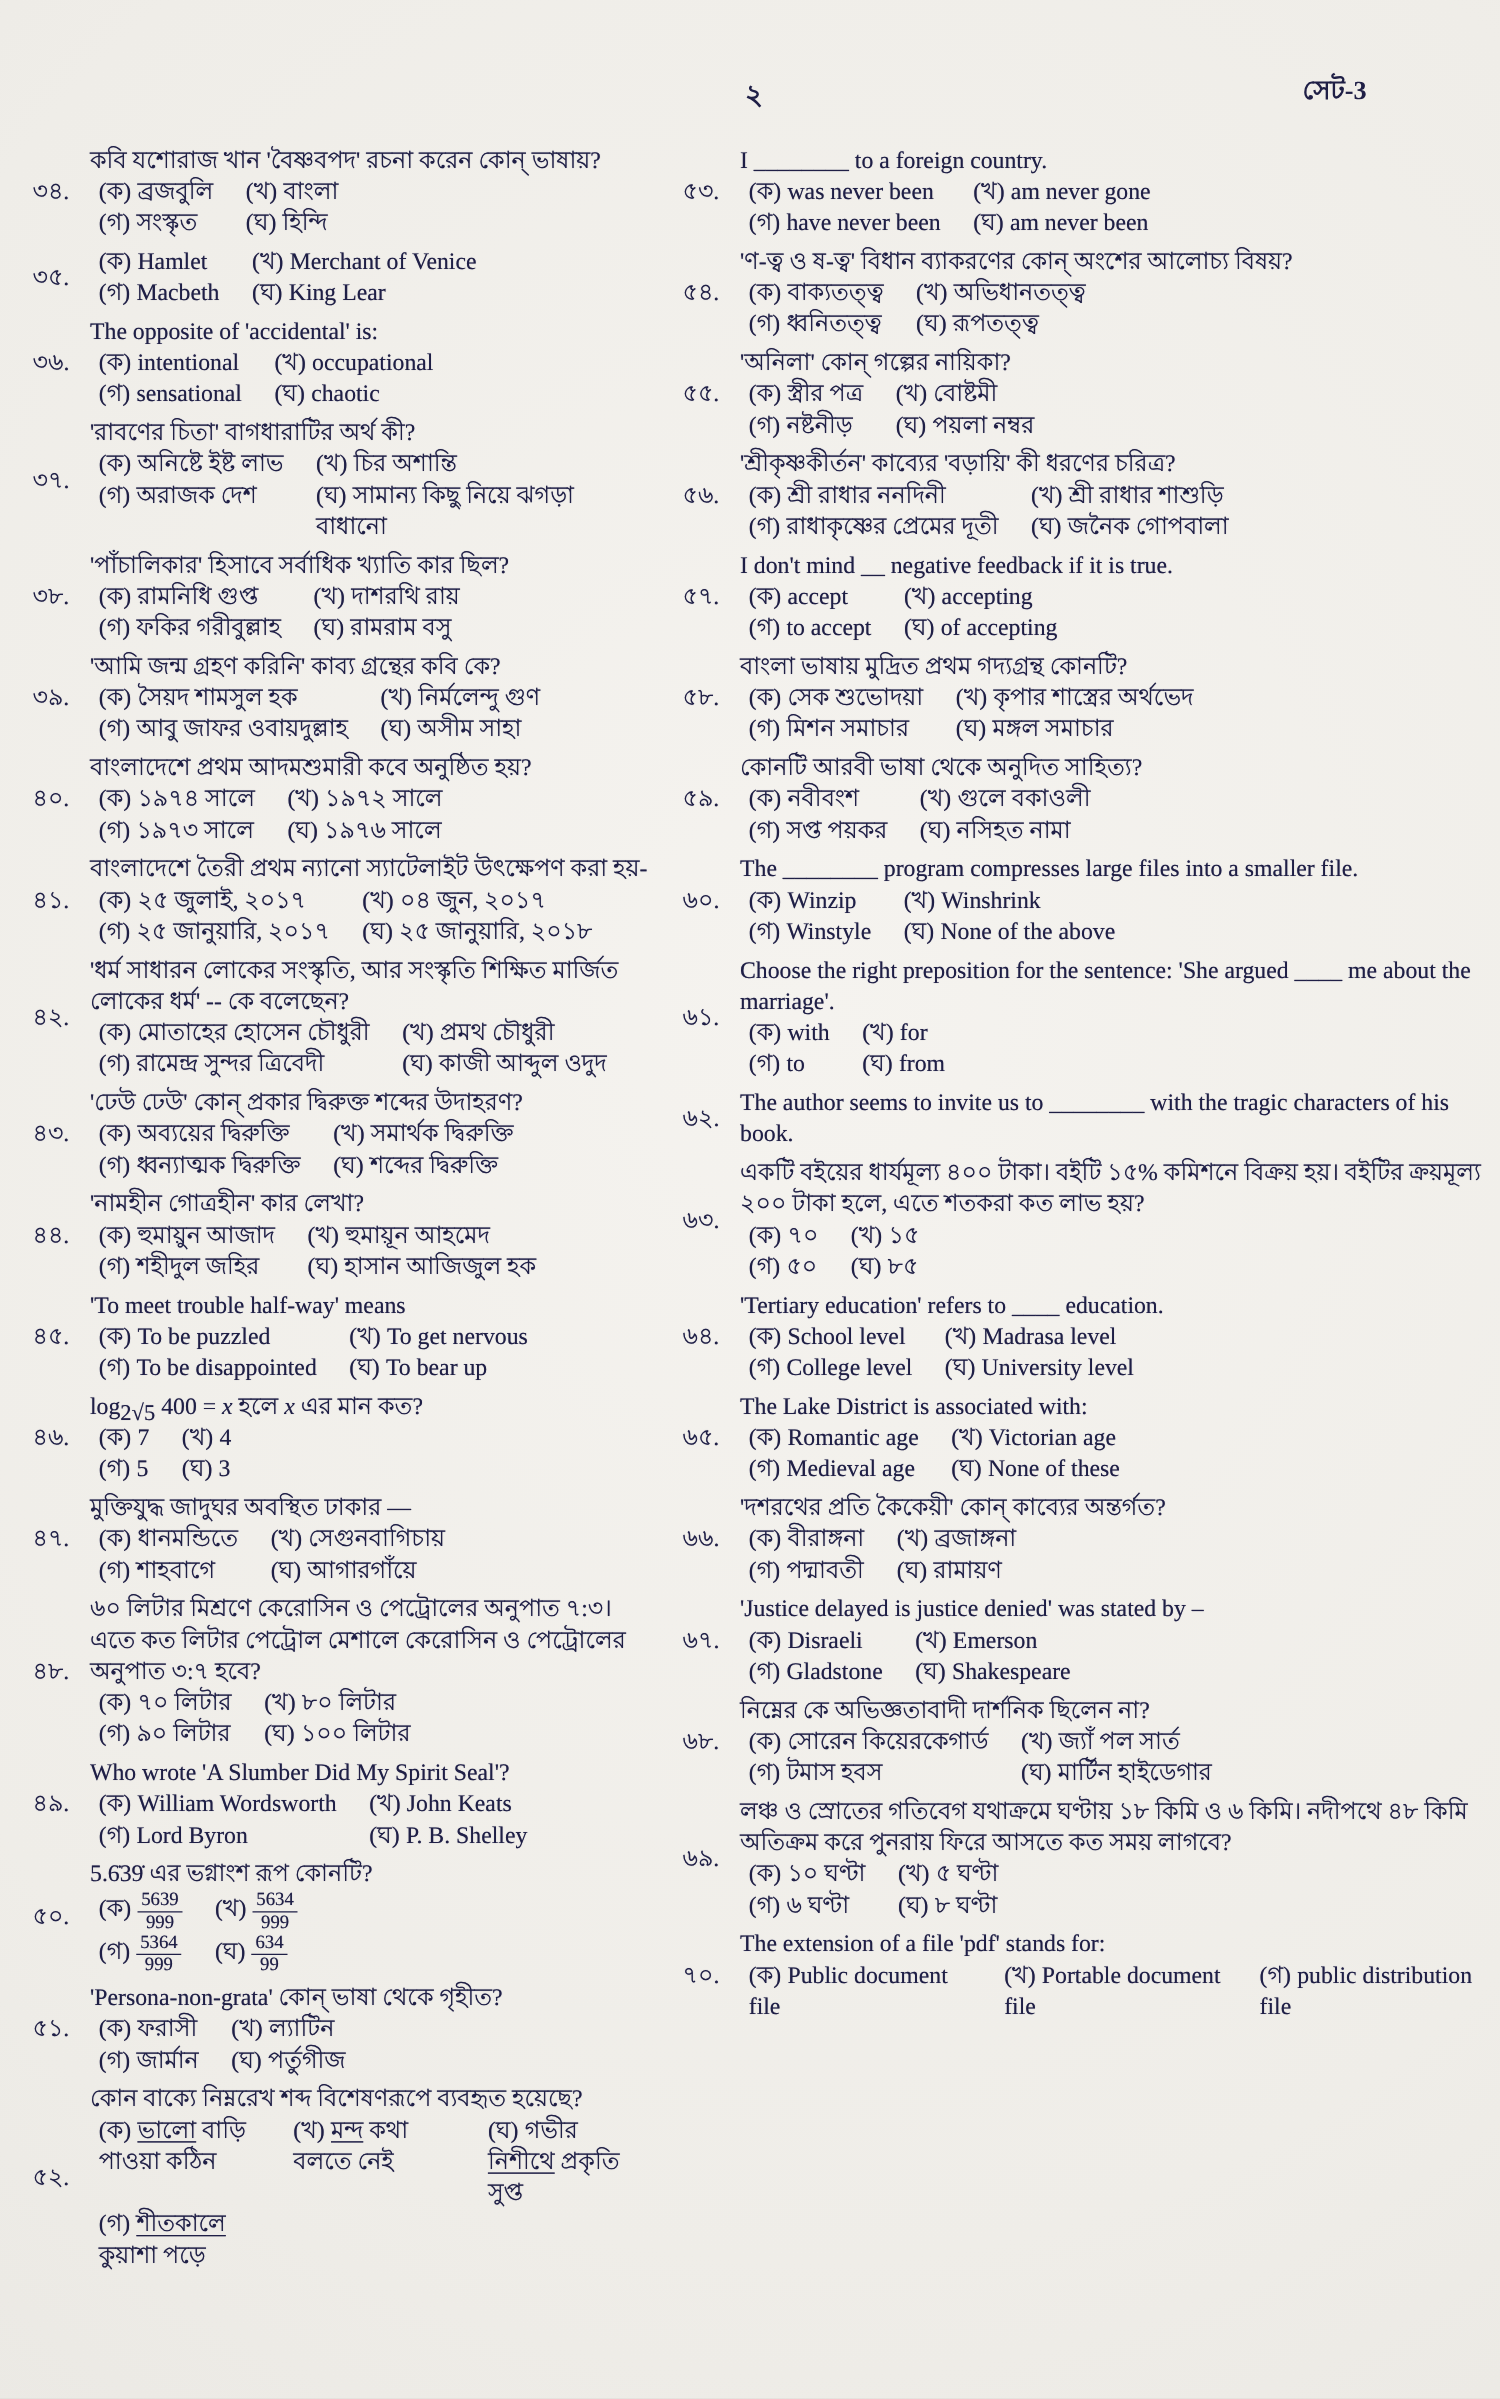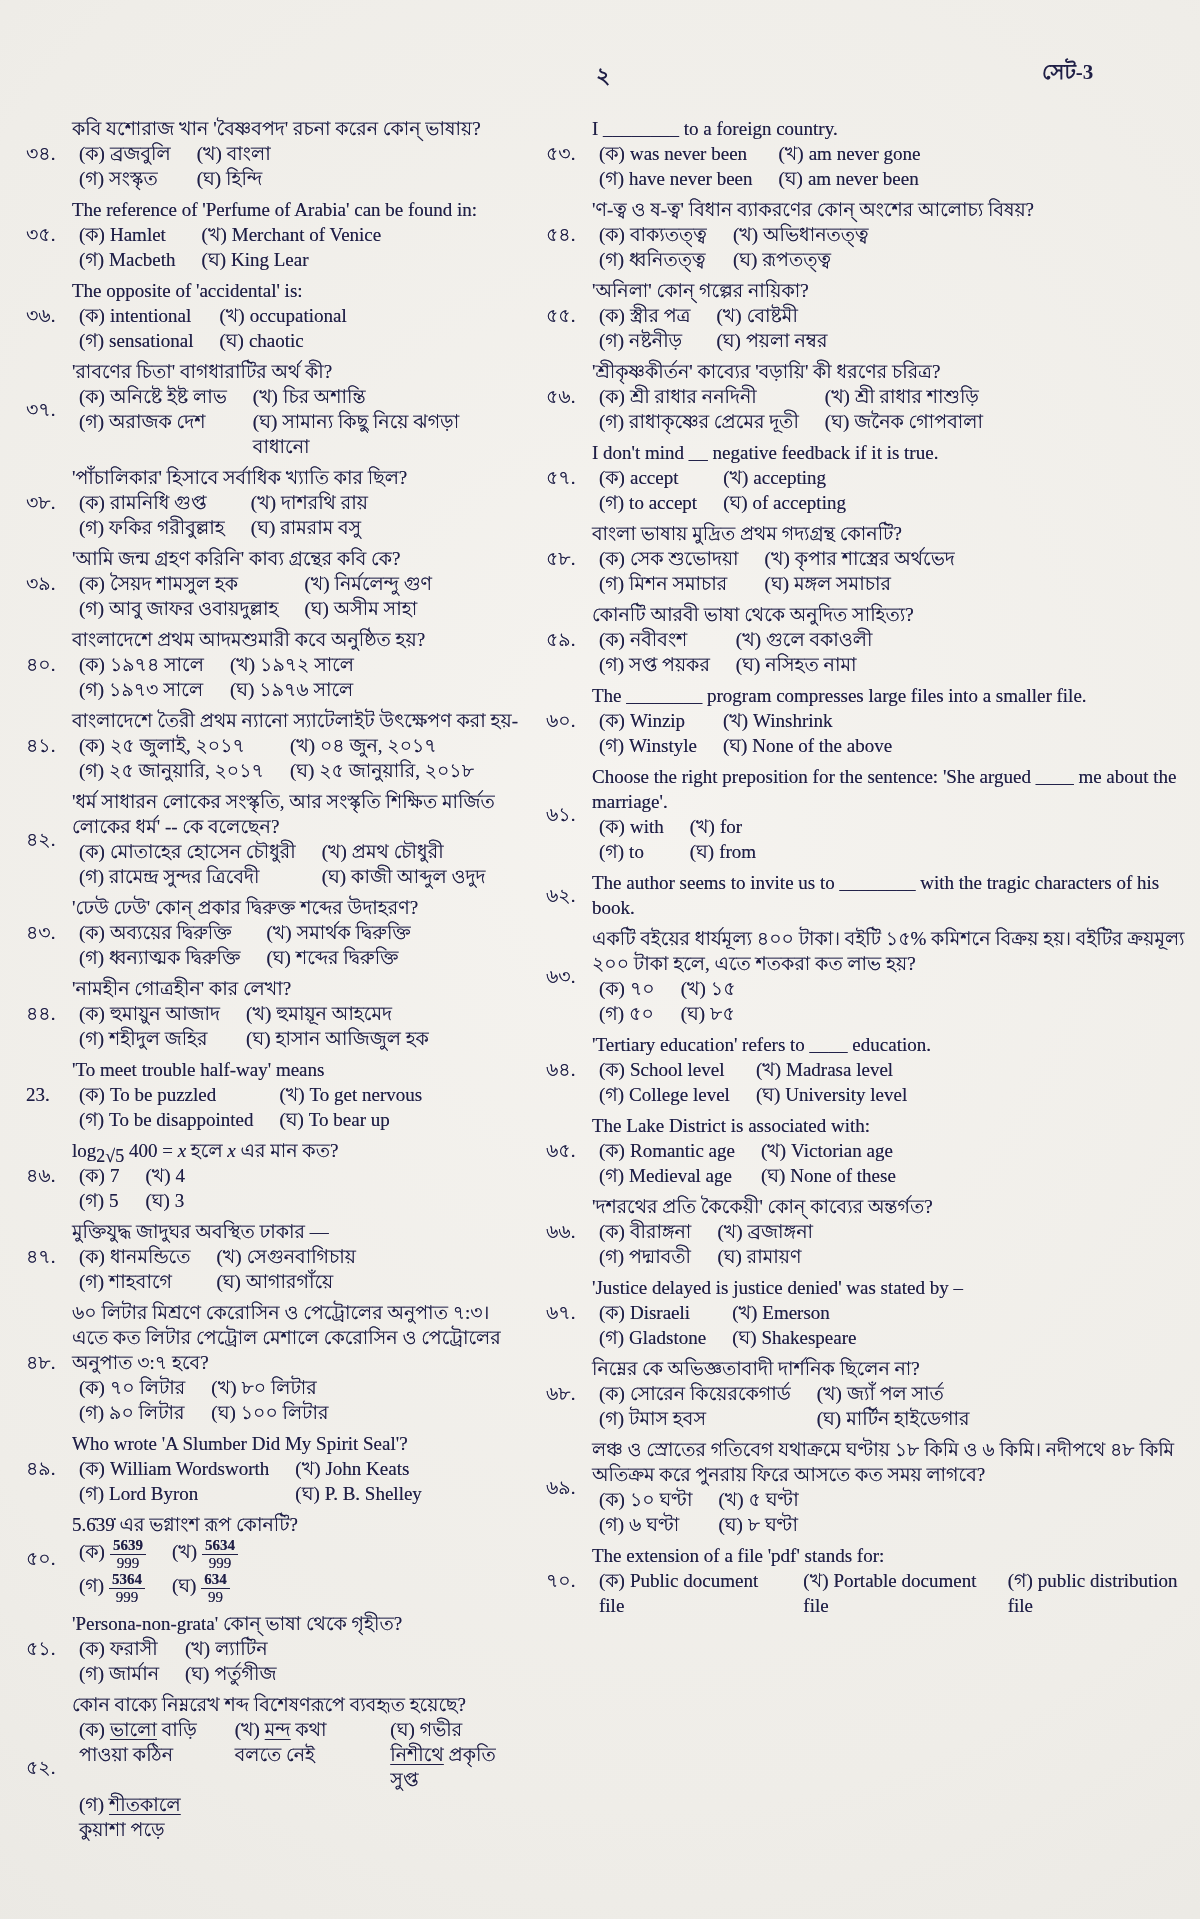--- a/index.html
+++ b/index.html
@@ -22,21 +22,21 @@
   .qtext{font-size:19px;line-height:25px;}
   .opts{
     display:grid;grid-template-columns:fit-content(52%) 1fr;
     column-gap:26px;row-gap:0;
     padding-left:7px;font-size:19px;line-height:25px;
   }
   .opts.stack{grid-template-columns:1fr 1fr 1fr;}
   .opt{min-width:0;}
   .olabel{margin-right:5px;}
   .frac{display:inline-block;text-align:center;vertical-align:middle;line-height:1.1;font-size:15px;}
-  .frac .num{display:block;border-bottom:1.5px solid #25254a;padding:0 3px;font-weight:bold;}
+  .frac .num{display:block;border-bottom:1.5px solid #25254a;padding:0 3px;}
   .frac .den{display:block;}
   sub{font-size:18px;line-height:0;}
   u{text-underline-offset:2.5px;}
 </style>
 </head>
 <body>
 
 <div class="page">
   <div class="scan">
     <div class="page-number">২</div>
@@ -51,21 +51,20 @@
               <div class="opt"><span class="olabel">(খ)</span><span>বাংলা</span></div>
               <div class="opt"><span class="olabel">(গ)</span><span>সংস্কৃত</span></div>
               <div class="opt"><span class="olabel">(ঘ)</span><span>হিন্দি</span></div>
             </div>
     </div>
   </div>
 
   <div class="q">
     <div class="qno">৩৫.</div>
     <div class="qbody">
-      <div class="qtext">The reference of 'Perfume of Arabia' can be found in:</div>
       <div class="opts">
               <div class="opt"><span class="olabel">(ক)</span><span>Hamlet</span></div>
               <div class="opt"><span class="olabel">(খ)</span><span>Merchant of Venice</span></div>
               <div class="opt"><span class="olabel">(গ)</span><span>Macbeth</span></div>
               <div class="opt"><span class="olabel">(ঘ)</span><span>King Lear</span></div>
             </div>
     </div>
   </div>
 
   <div class="q">
@@ -179,21 +178,21 @@
       <div class="opts">
               <div class="opt"><span class="olabel">(ক)</span><span>হুমায়ুন আজাদ</span></div>
               <div class="opt"><span class="olabel">(খ)</span><span>হুমায়ূন আহমেদ</span></div>
               <div class="opt"><span class="olabel">(গ)</span><span>শহীদুল জহির</span></div>
               <div class="opt"><span class="olabel">(ঘ)</span><span>হাসান আজিজুল হক</span></div>
             </div>
     </div>
   </div>
 
   <div class="q">
-    <div class="qno">23.</div>
+    <div class="qno">৪৫.</div>
     <div class="qbody">
       <div class="qtext">'To meet trouble half-way' means</div>
       <div class="opts">
               <div class="opt"><span class="olabel">(ক)</span><span>To be puzzled</span></div>
               <div class="opt"><span class="olabel">(খ)</span><span>To get nervous</span></div>
               <div class="opt"><span class="olabel">(গ)</span><span>To be disappointed</span></div>
               <div class="opt"><span class="olabel">(ঘ)</span><span>To bear up</span></div>
             </div>
     </div>
   </div>

